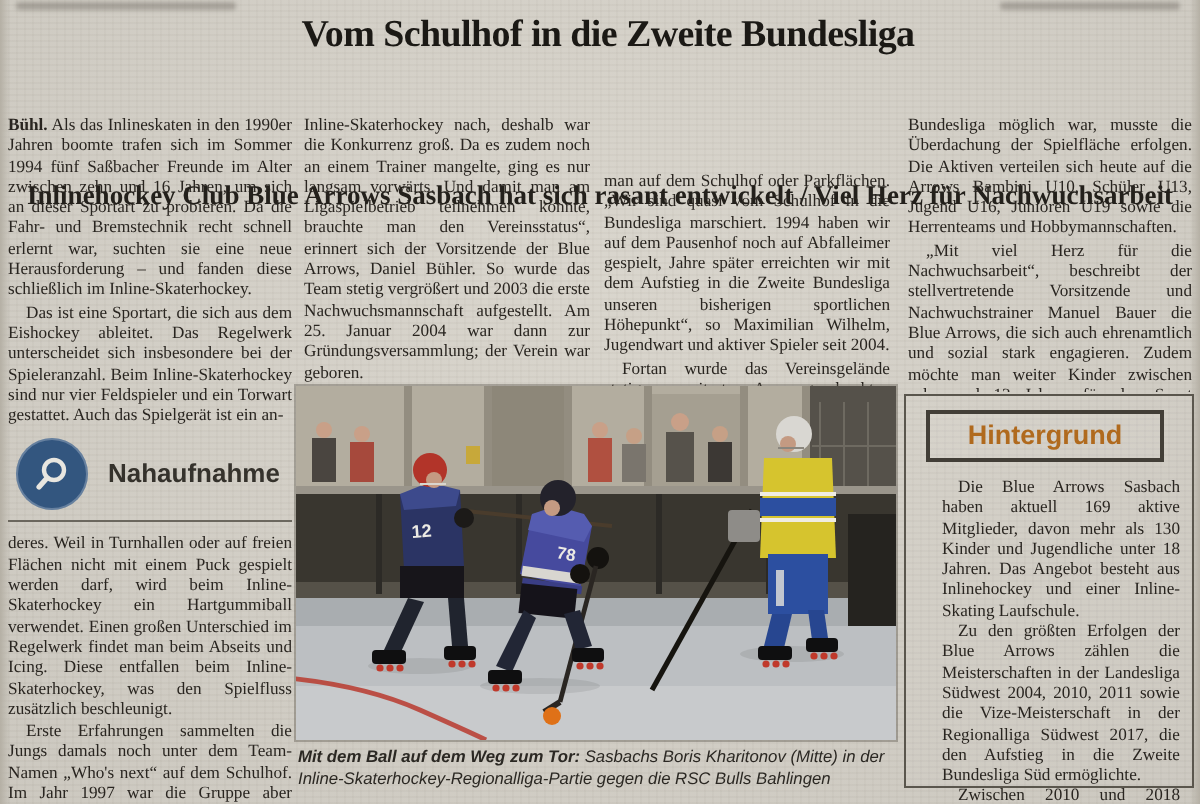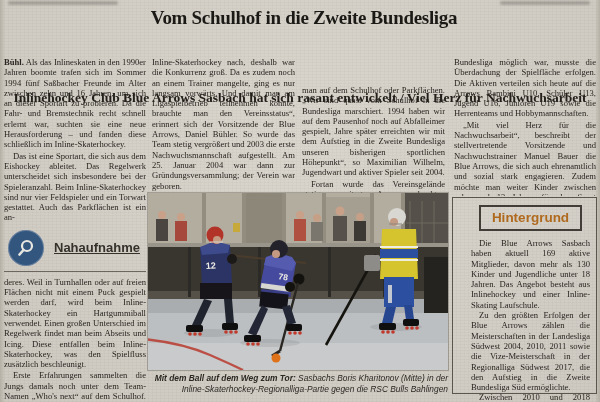--- a/index.html
+++ b/index.html
@@ -21,52 +21,52 @@
     font-size:13.5px;font-weight:bold;color:#23201b;margin-top:48px;}
   .col{position:absolute;top:57px;font-size:8.6px;line-height:10.3px;text-align:justify;overflow:hidden;}
   .col p{margin:0 0 1px 0;}
   .col p.indent{text-indent:9px;}
   .c1{left:4px;width:142px;height:345px;}
   .c2{left:152px;width:143px;height:136px;}
   .c3{left:302px;width:143px;height:136px;margin-top:28px;}
   .c4{left:454px;width:142px;height:139px;}
   .badge{display:flex;align-items:center;gap:10px;margin:7px 0 5px 4px;}
   .badge .disc{width:36px;height:36px;border-radius:50%;background:#33567f;display:flex;align-items:center;justify-content:center;box-shadow:0 0 0 1px rgba(255,255,255,.25) inset;}
-  .badge .lbl{font-family:"Liberation Sans",sans-serif;font-size:13px;font-weight:600;color:#35322c;text-decoration:underline;}
+  .badge .lbl{font-family:"Liberation Sans",sans-serif;font-size:13px;font-weight:600;color:#35322c;}
   .rule{border:0;border-top:1.3px solid #6b675e;margin:4px 0 5px 0;}
   .photo{position:absolute;left:148px;top:193px;width:300px;height:177px;background:#9ea2a5;box-shadow:0 0 0 1px rgba(90,85,75,.4);}
   .caption{position:absolute;left:149px;top:373px;width:299px;font-family:"Liberation Sans",sans-serif;
-    font-style:italic;font-size:8.4px;line-height:10.6px;color:#2b2823;text-align:right;}
+    font-style:italic;font-size:8.4px;line-height:10.6px;color:#2b2823;text-align:left;}
   .caption .lead{font-weight:bold;}
   .caption .credit{position:absolute;right:1px;top:10.6px;font-weight:normal;margin-top:28px;}
-  .hgbox{position:absolute;left:452px;top:197px;width:145px;height:197px;border:1px solid #5a564d;padding:5px 6px 4px 18px;box-sizing:border-box;background:rgba(255,255,255,.03);}
+  .hgbox{position:absolute;left:452px;top:197px;width:145px;height:197px;border:1px solid #5a564d;padding:5px 6px 4px 2px;box-sizing:border-box;background:rgba(255,255,255,.03);}
   .hgtitle{margin:2px 8px 7px 8px;border:2px solid #423e37;text-align:center;padding:3px 0 4px 0;
     font-family:"Liberation Sans",sans-serif;font-size:13.5px;font-weight:700;color:#b06a1e;background:rgba(255,255,255,.05);}
   .hgbox p{margin:0;font-size:8.6px;line-height:10.3px;text-align:justify;}
-  .hgbox p.indent{text-indent:8px;}
+  .hgbox p.indent{text-indent:8px;margin-left:16px;}
   svg text{font-family:"Liberation Sans",sans-serif;}
 </style>
 </head>
 <body>
 
 <div class="sheet">
 
   <div class="edge-l"></div>
   <div class="edge-r"></div>
   <div class="top-remnant">
     <i style="left:8px;width:110px;"></i>
       <i style="left:500px;width:90px;"></i>
   </div>
 
   <div class="headline">Vom Schulhof in die Zweite Bundesliga</div>
   <div class="subheadline">Inlinehockey Club Blue Arrows Sasbach hat sich rasant entwickelt / Viel Herz für Nachwuchsarbeit</div>
 
   <div class="col c1">
     <p><b>Bühl.</b> <span>Als das Inlineskaten in den 1990er Jahren boomte trafen sich im Sommer 1994 fünf Saßbacher Freunde im Alter zwischen zehn und 16 Jahren, um sich an dieser Sportart zu probieren. Da die Fahr- und Bremstechnik recht schnell erlernt war, suchten sie eine neue Herausforderung – und fanden diese schließlich im Inline-Skaterhockey.</span></p>
-    <p class="indent">Das ist eine Sportart, die sich aus dem Eishockey ableitet. Das Regelwerk unterscheidet sich insbesondere bei der Spieleranzahl. Beim Inline-Skaterhockey sind nur vier Feldspieler und ein Torwart gestattet. Auch das Parkflächen ist ein an-</p>
+    <p class="indent">Das ist eine Sportart, die sich aus dem Eishockey ableitet. Das Regelwerk unterscheidet sich insbesondere bei der Spieleranzahl. Beim Inline-Skaterhockey sind nur vier Feldspieler und ein Torwart gestattet. Auch das Spielgerät ist ein an-</p>
     <div class="badge">
       <span class="disc">
         <svg width="20" height="20" viewBox="0 0 20 20">
           <circle cx="11" cy="8" r="5" fill="none" stroke="#e8e6e0" stroke-width="2.2"></circle>
           <line x1="7.5" y1="12" x2="3.5" y2="16.5" stroke="#e8e6e0" stroke-width="2.6" stroke-linecap="round"></line>
         </svg>
       </span>
       <span class="lbl">Nahaufnahme</span>
     </div>
     <hr class="rule">

